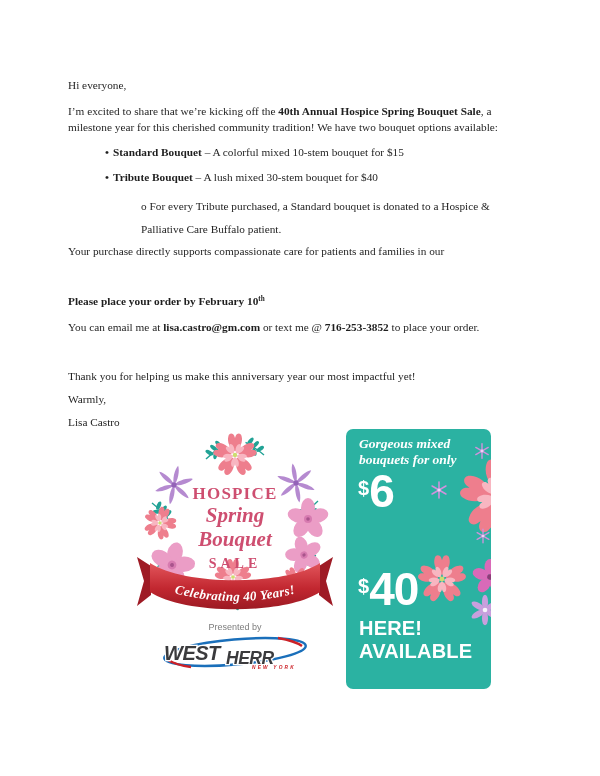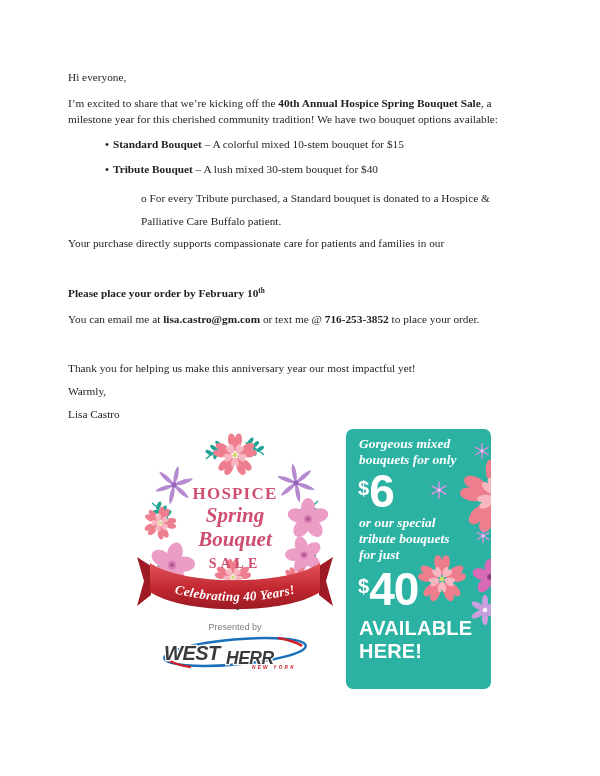--- a/index.html
+++ b/index.html
@@ -2,21 +2,21 @@
 <html><head>
 <meta charset="utf-8">
 <style>
   html,body { margin:0; padding:0; background:#ffffff; }
   .page {
     position:relative; width:600px; height:776px; background:#ffffff;
     font-family:"Liberation Serif", serif; color:#1f1f1f; overflow:hidden;
   }
   
   .letter { position:absolute; inset:0; }
-  .ln { position:absolute; left:68px; font-size:11.3px; line-height:14px; white-space:pre; color:#1f1f1f; }
+  .ln { position:absolute; left:68px; font-size:11.3px; line-height:14px; white-space:pre; color:#1f1f1f;margin-top:8px; }
   .ln b { font-weight:bold; }
   .indent1 { left:105px; }
   .indent2 { left:141px; }
   .mark { margin-right:4px; font-weight:bold; }
   .sup { font-size:7.2px; vertical-align:4px; letter-spacing:0; }
   
   .graphics { position:absolute; top:429px; left:136px; width:360px; height:250px; }
   .logo-col { position:absolute; left:0; top:0; width:198px; }
   .wreath { display:block; }
   .wreath-title { font-family:"Liberation Serif", serif; font-weight:bold; }
@@ -229,28 +229,23 @@
           <use href="#lavdaisy" transform="scale(0.9)"></use>
         </svg>
 
       <div class="fl-block fl-italic" style="left:13px; top:7px">
         <div>Gorgeous mixed</div>
         <div>bouquets for only</div>
       </div>
 
       <div class="fl-block fl-price" style="left:12px; top:38px"><span class="cur">$</span><span class="num">6</span></div>
 
-      <div class="fl-block fl-italic" style="left:13px; top:86px">
-        <div>or our special</div>
-        <div>tribute bouquets</div>
-        <div>for just</div>
-      </div>
 
       <div class="fl-block fl-price" style="left:12px; top:136px"><span class="cur">$</span><span class="num">40</span></div>
 
       <div class="fl-block fl-avail" style="left:13px; top:188px">
+        <div>HERE!</div>
         <div>AVAILABLE</div>
-        <div>HERE!</div>
       </div>
     </div>
 
   </div>
 </div>
 
 </body></html>

